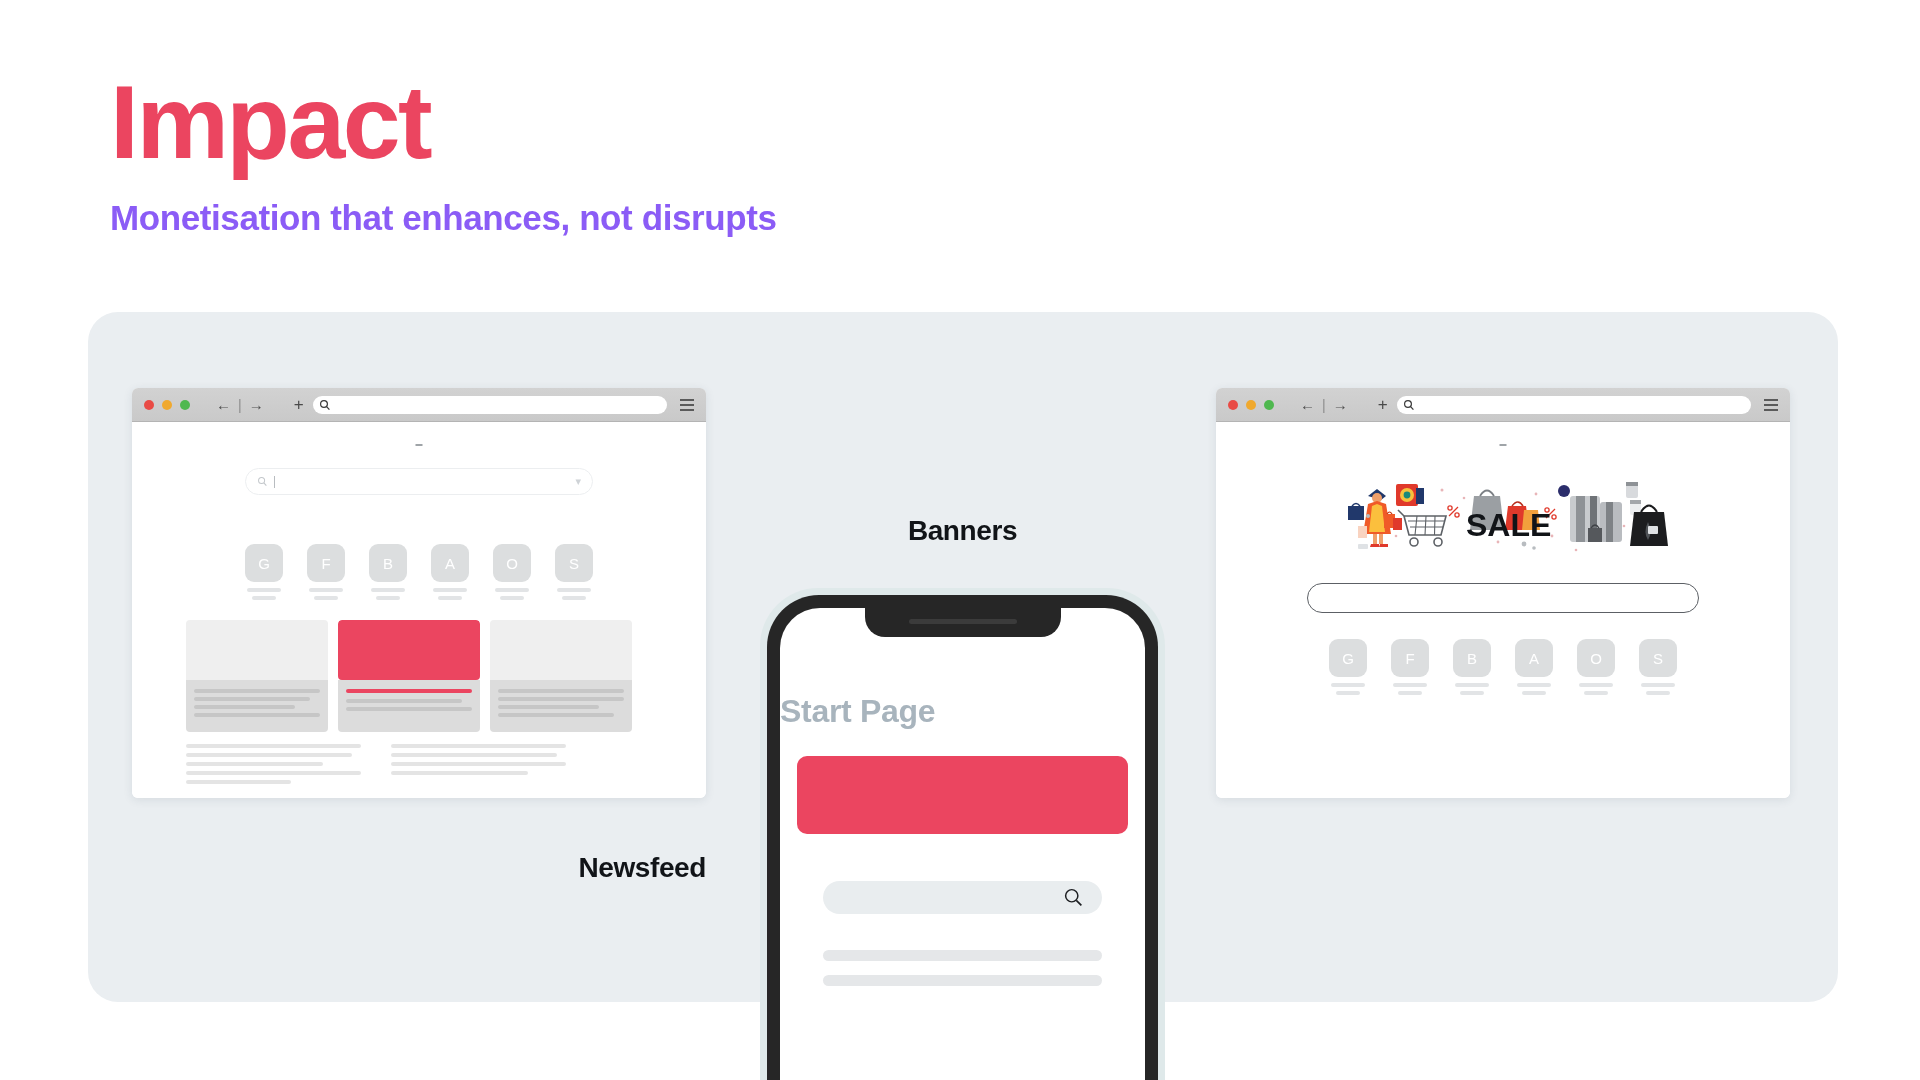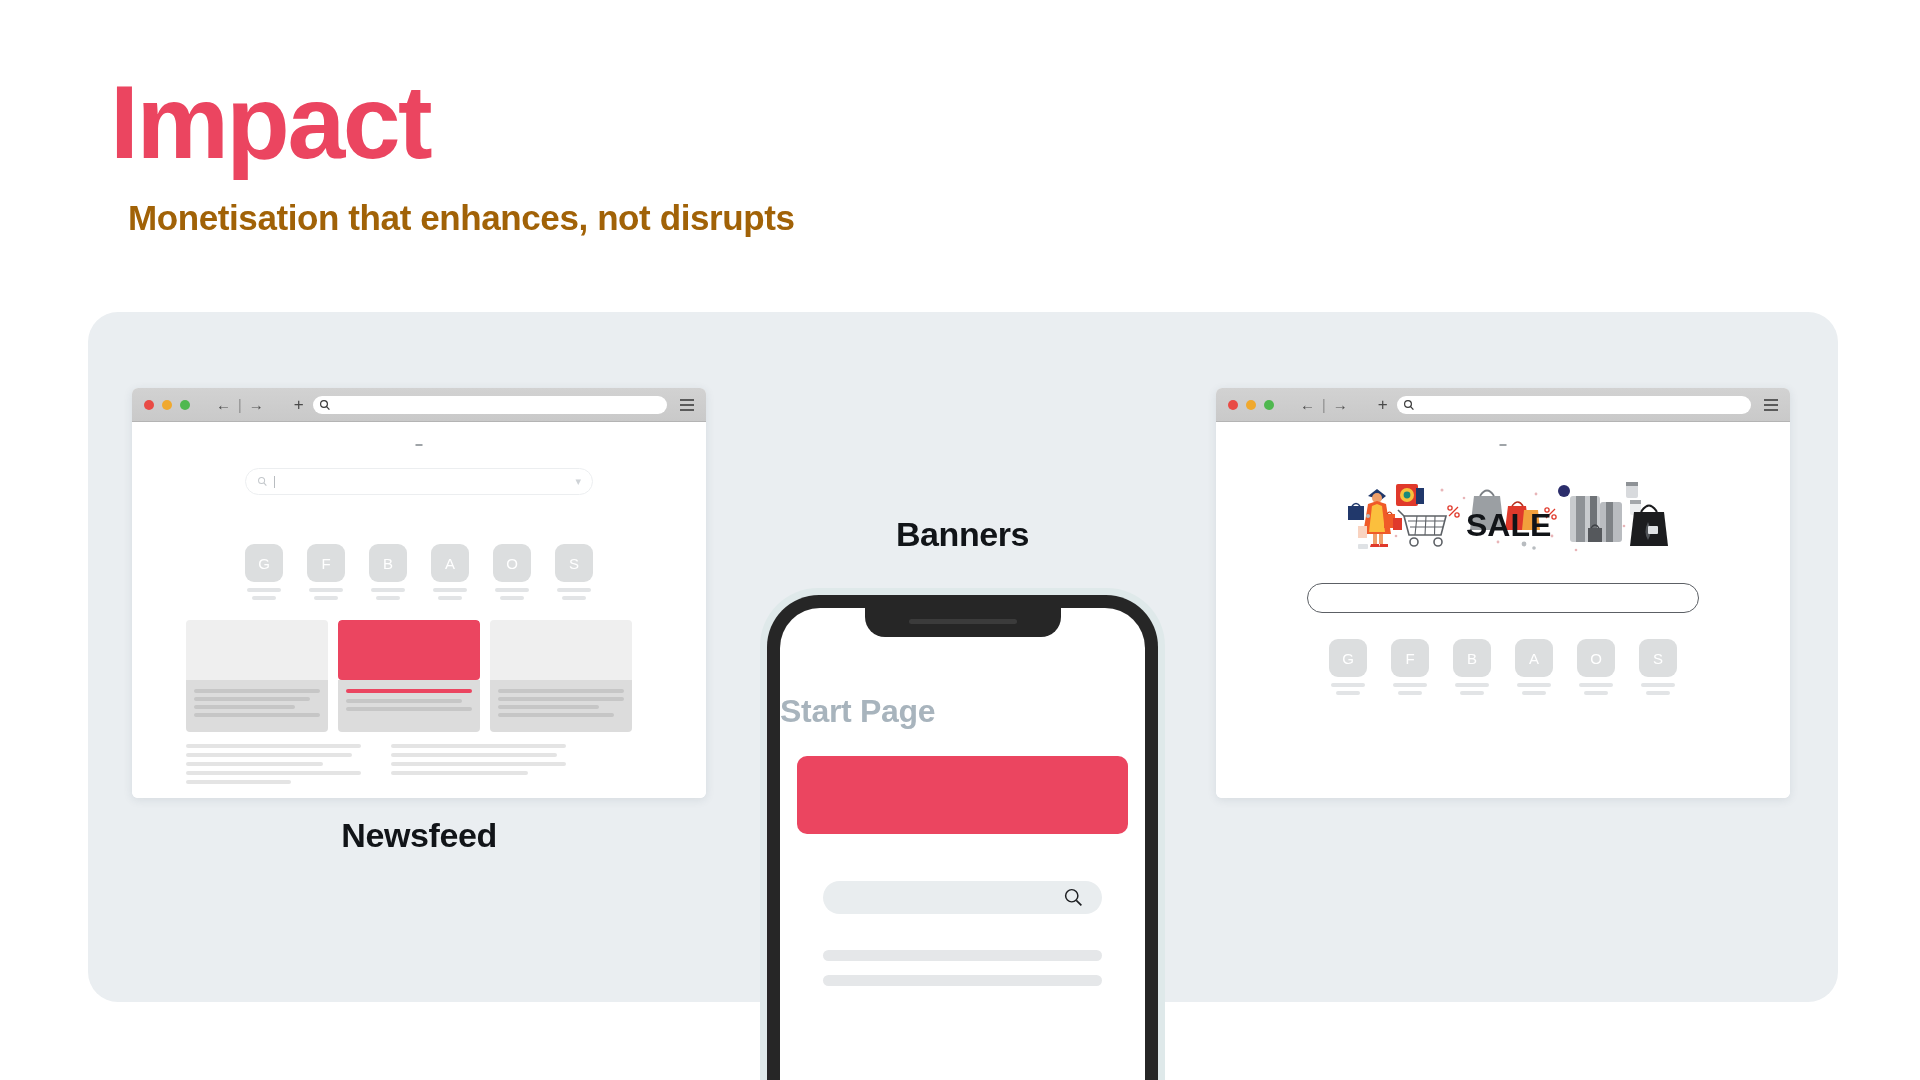--- a/index.html
+++ b/index.html
@@ -29,22 +29,21 @@
     line-height: 1.0;
     letter-spacing: -2.5px;
     color: #EB4560;
   }
 
   .subheadline {
     margin-top: 24px;
     font-size: 35px;
     font-weight: 700;
     letter-spacing: -0.4px;
-    color: #a16207;
-    margin-left: 18px;
+    color: #8b5cf6;
   }
 
   
   .panel {
     position: absolute;
     left: 88px;
     top: 312px;
     width: 1750px;
     height: 690px;
     background: #EAEEF1;
@@ -220,25 +219,25 @@
     height: 33px; background: #e9edef; border-radius: 17px;
     display: flex; align-items: center; justify-content: flex-end;
     padding-right: 18px;
   }
   .phone-bars { position: absolute; left: 43px; right: 43px; top: 342px; }
   .pbar { height: 11px; border-radius: 6px; background: #e5e7e9; margin-bottom: 14px; }
 
   
   .caption {
     position: absolute;
-    font-size: 34px; font-weight: 700; letter-spacing: -0.4px;
+    font-size: 28px; font-weight: 700; letter-spacing: -0.4px;
     color: #111418;
     text-align: center;
   }
-  .caption.newsfeed { left: 132px; top: 816px; width: 574px; }
+  .caption.newsfeed { left: 132px; top: 852px; width: 574px; text-align: right; }
   .caption.doodle-cap { left: 1216px; top: 822px; width: 574px; }
   .caption.banners { left: 760px; top: 515px; width: 405px; }
 </style>
 </head>
 <body>
 
 <div class="slide">
 
   <div class="header">
     <div class="headline">Impact</div>

